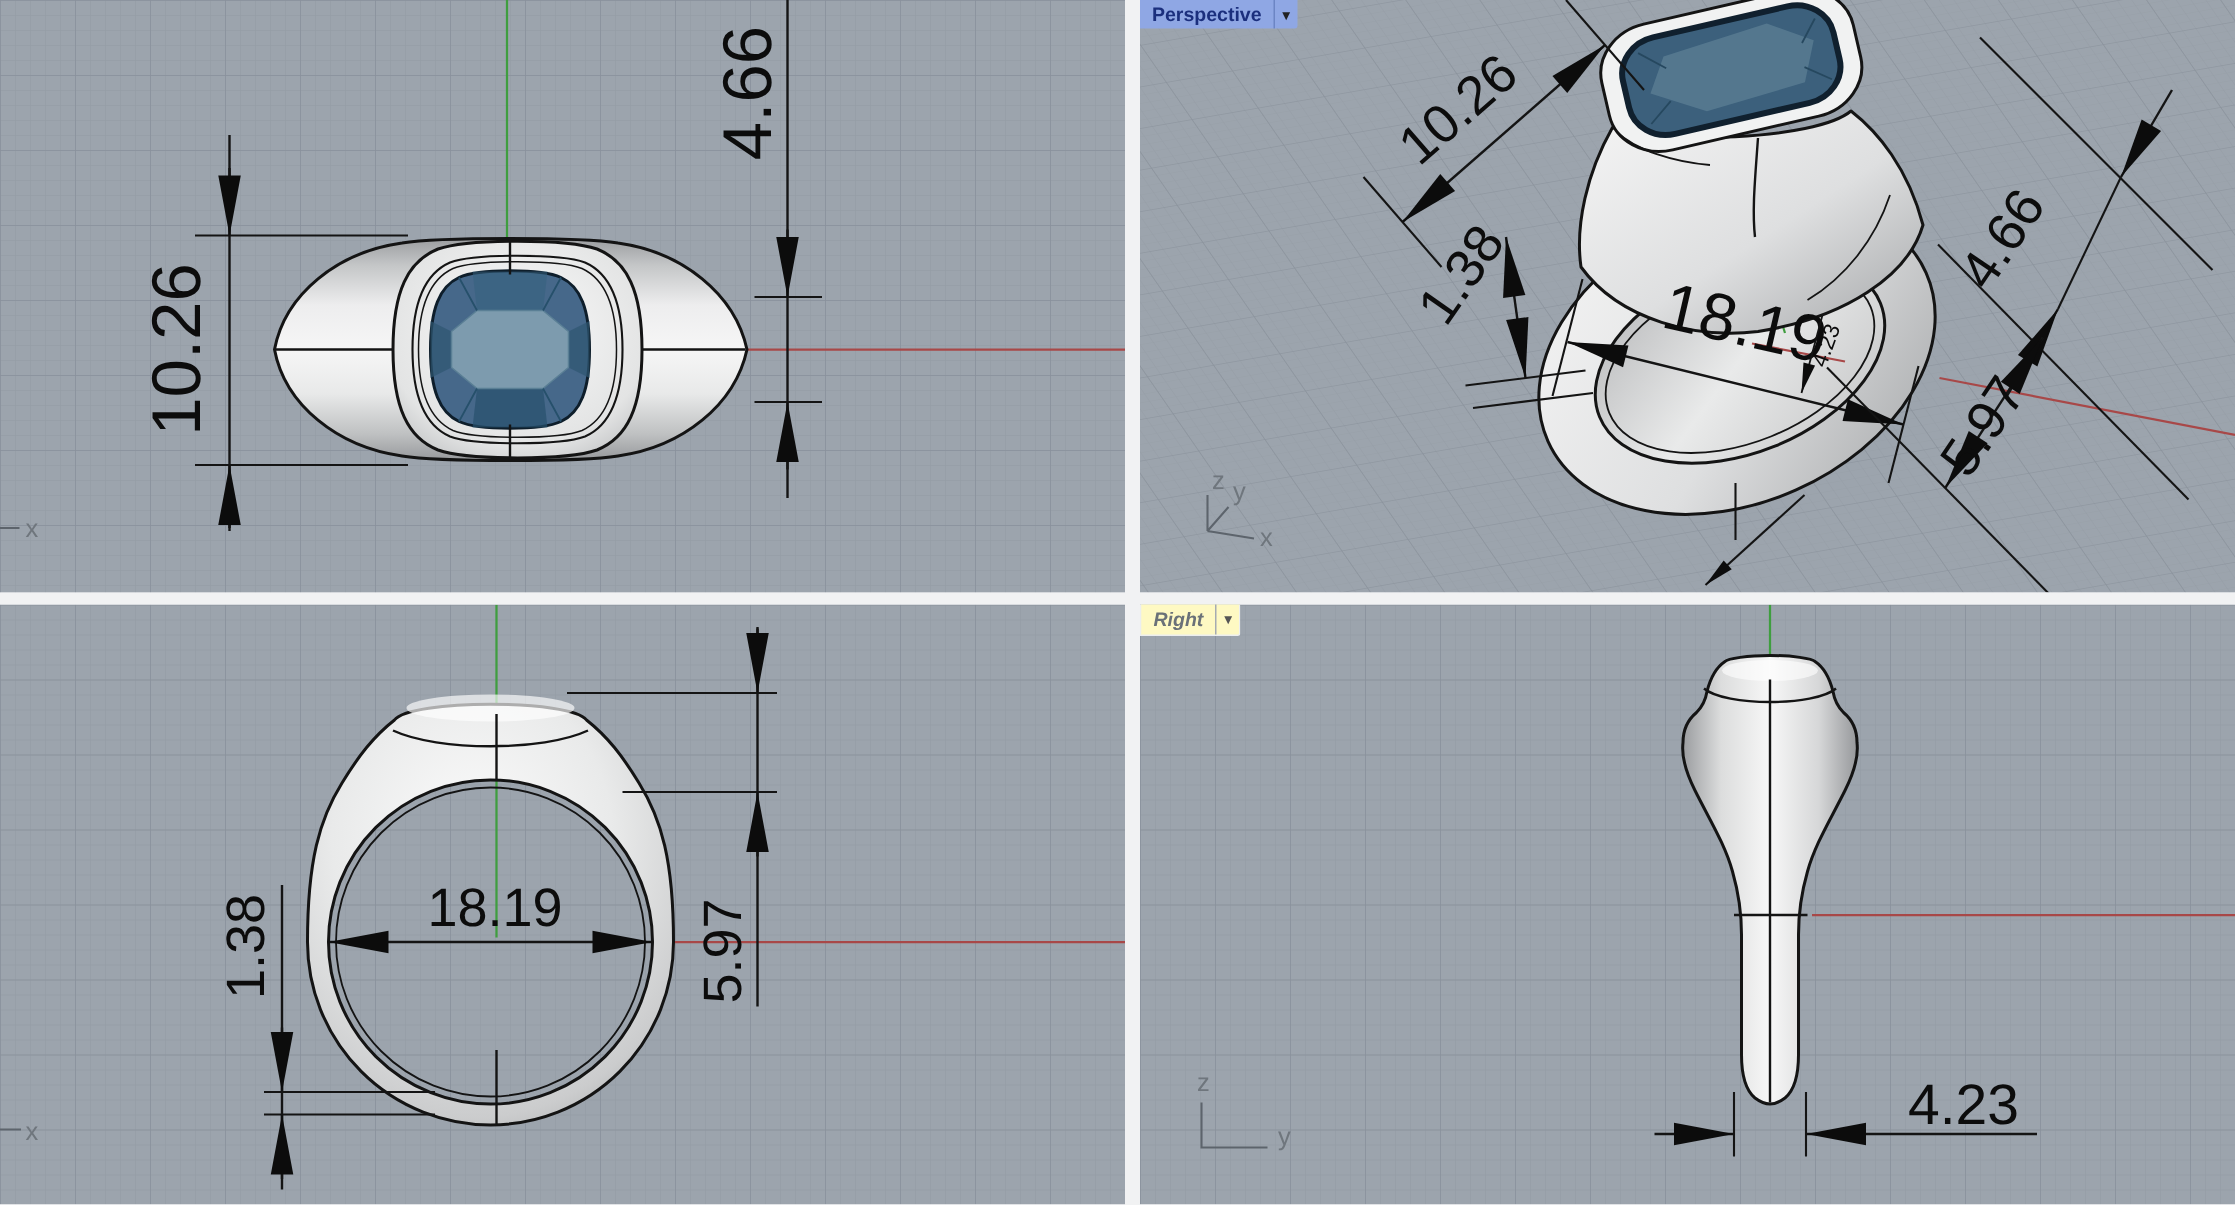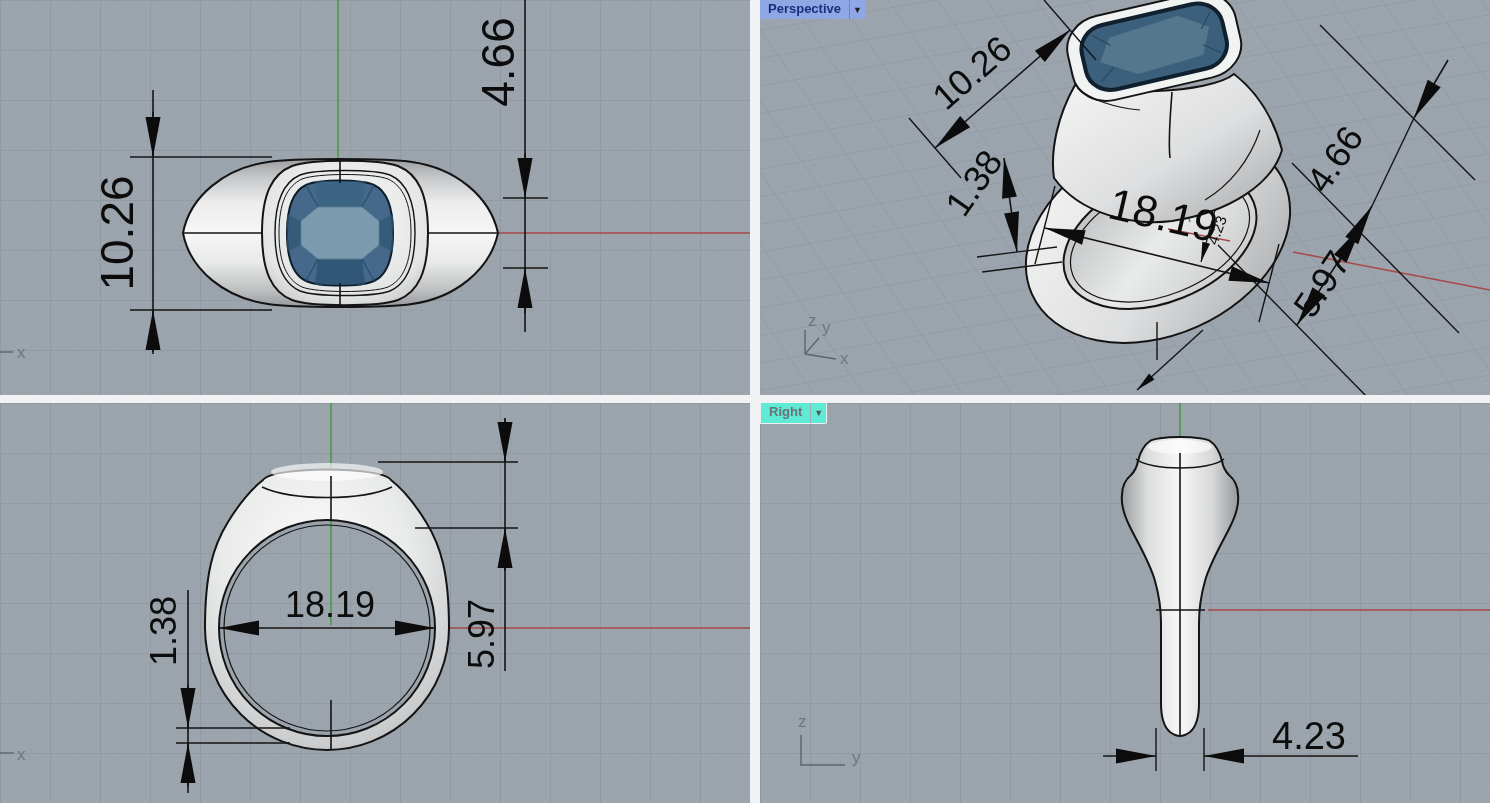--- a/index.html
+++ b/index.html
@@ -6,29 +6,29 @@
   .stage{position:relative;width:1490px;height:803px;background:#f1f2f3;overflow:hidden;
          font-family:"Liberation Sans",sans-serif;}
   .vp{position:absolute;overflow:hidden;background:#9ca4ad;}
   .vp svg{display:block;}
   #vp-top{left:0;top:0;width:750px;height:395px;}
   #vp-persp{left:760px;top:0;width:730px;height:395px;}
   #vp-front{left:0;top:403px;width:750px;height:400px;}
   #vp-right{left:760px;top:403px;width:730px;height:400px;}
   .dimtxt{fill:#0c0c0c;font-family:"Liberation Sans",sans-serif;}
   .axtxt{fill:#6f767d;font-family:"Liberation Sans",sans-serif;font-size:17px;}
-  .tab{position:absolute;display:flex;align-items:flex-start;height:19px;z-index:5;
+  .tab{position:absolute;display:flex;align-items:center;height:19px;z-index:5;
        font-size:13px;font-weight:bold;user-select:none;}
   .tab .lbl{padding:1px 8px 2px 8px;cursor:pointer;}
   .tab .arr{display:flex;align-items:center;justify-content:center;width:15px;height:100%;
        font-size:9px;cursor:pointer;}
   #tab-persp{left:760px;top:0;background:#8fa7e4;color:#1b2f7d;border-radius:0 0 2px 0;}
   #tab-persp .arr{border-left:1px solid #6c85c4;color:#222;}
-  #tab-right{left:760px;top:403px;background:#5eead4;color:#6a7178;height:20px;
-       border:1px solid #eceeef;border-top:none;border-radius:0 0 2px 0;}
+  #tab-right{left:760px;top:403px;background:#fef9c3;color:#6a7178;height:20px;
+       border:1px solid #eceeef;border-top:none;border-radius:0 0 2px 0;font-style:italic;}
   #tab-right .arr{border-left:1px solid #a5abb2;color:#555;}
   .divider{position:absolute;background:#f1f2f3;}
 </style>
 </head>
 <body>
 
 <div class="stage">
 
   <div class="vp" id="vp-top">
     <svg width="750" height="395" viewBox="0 0 750 395">

